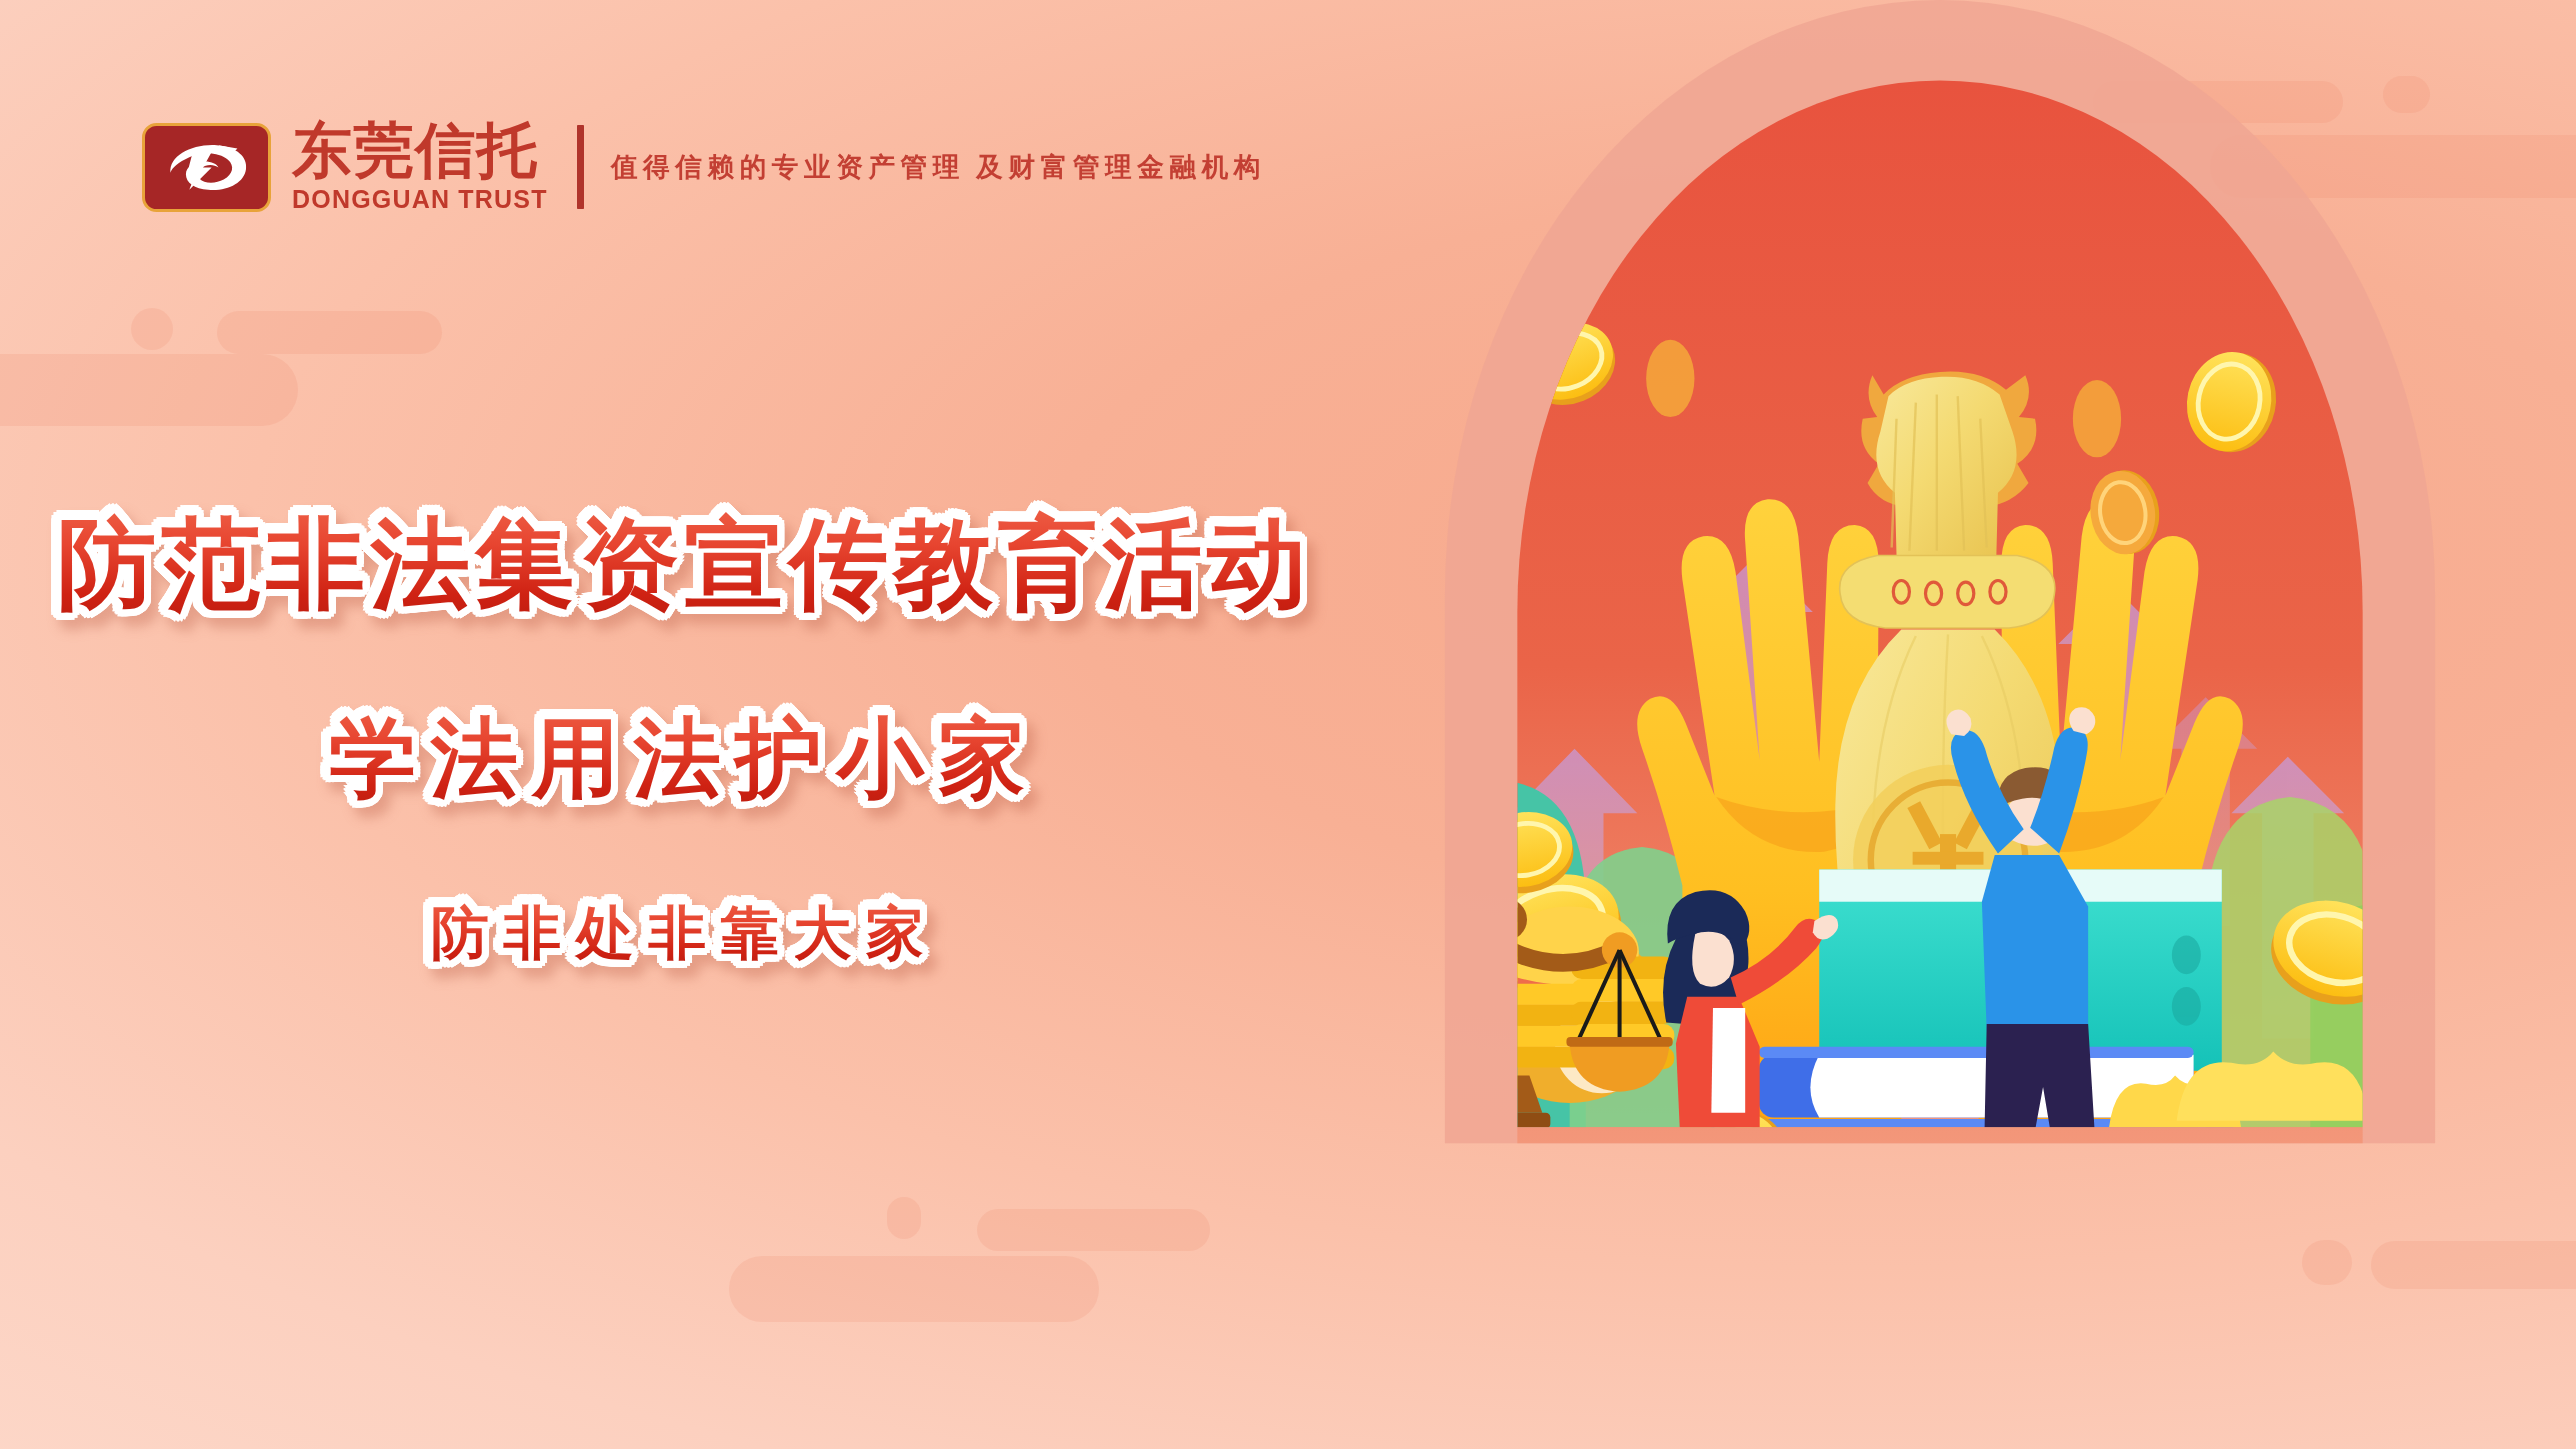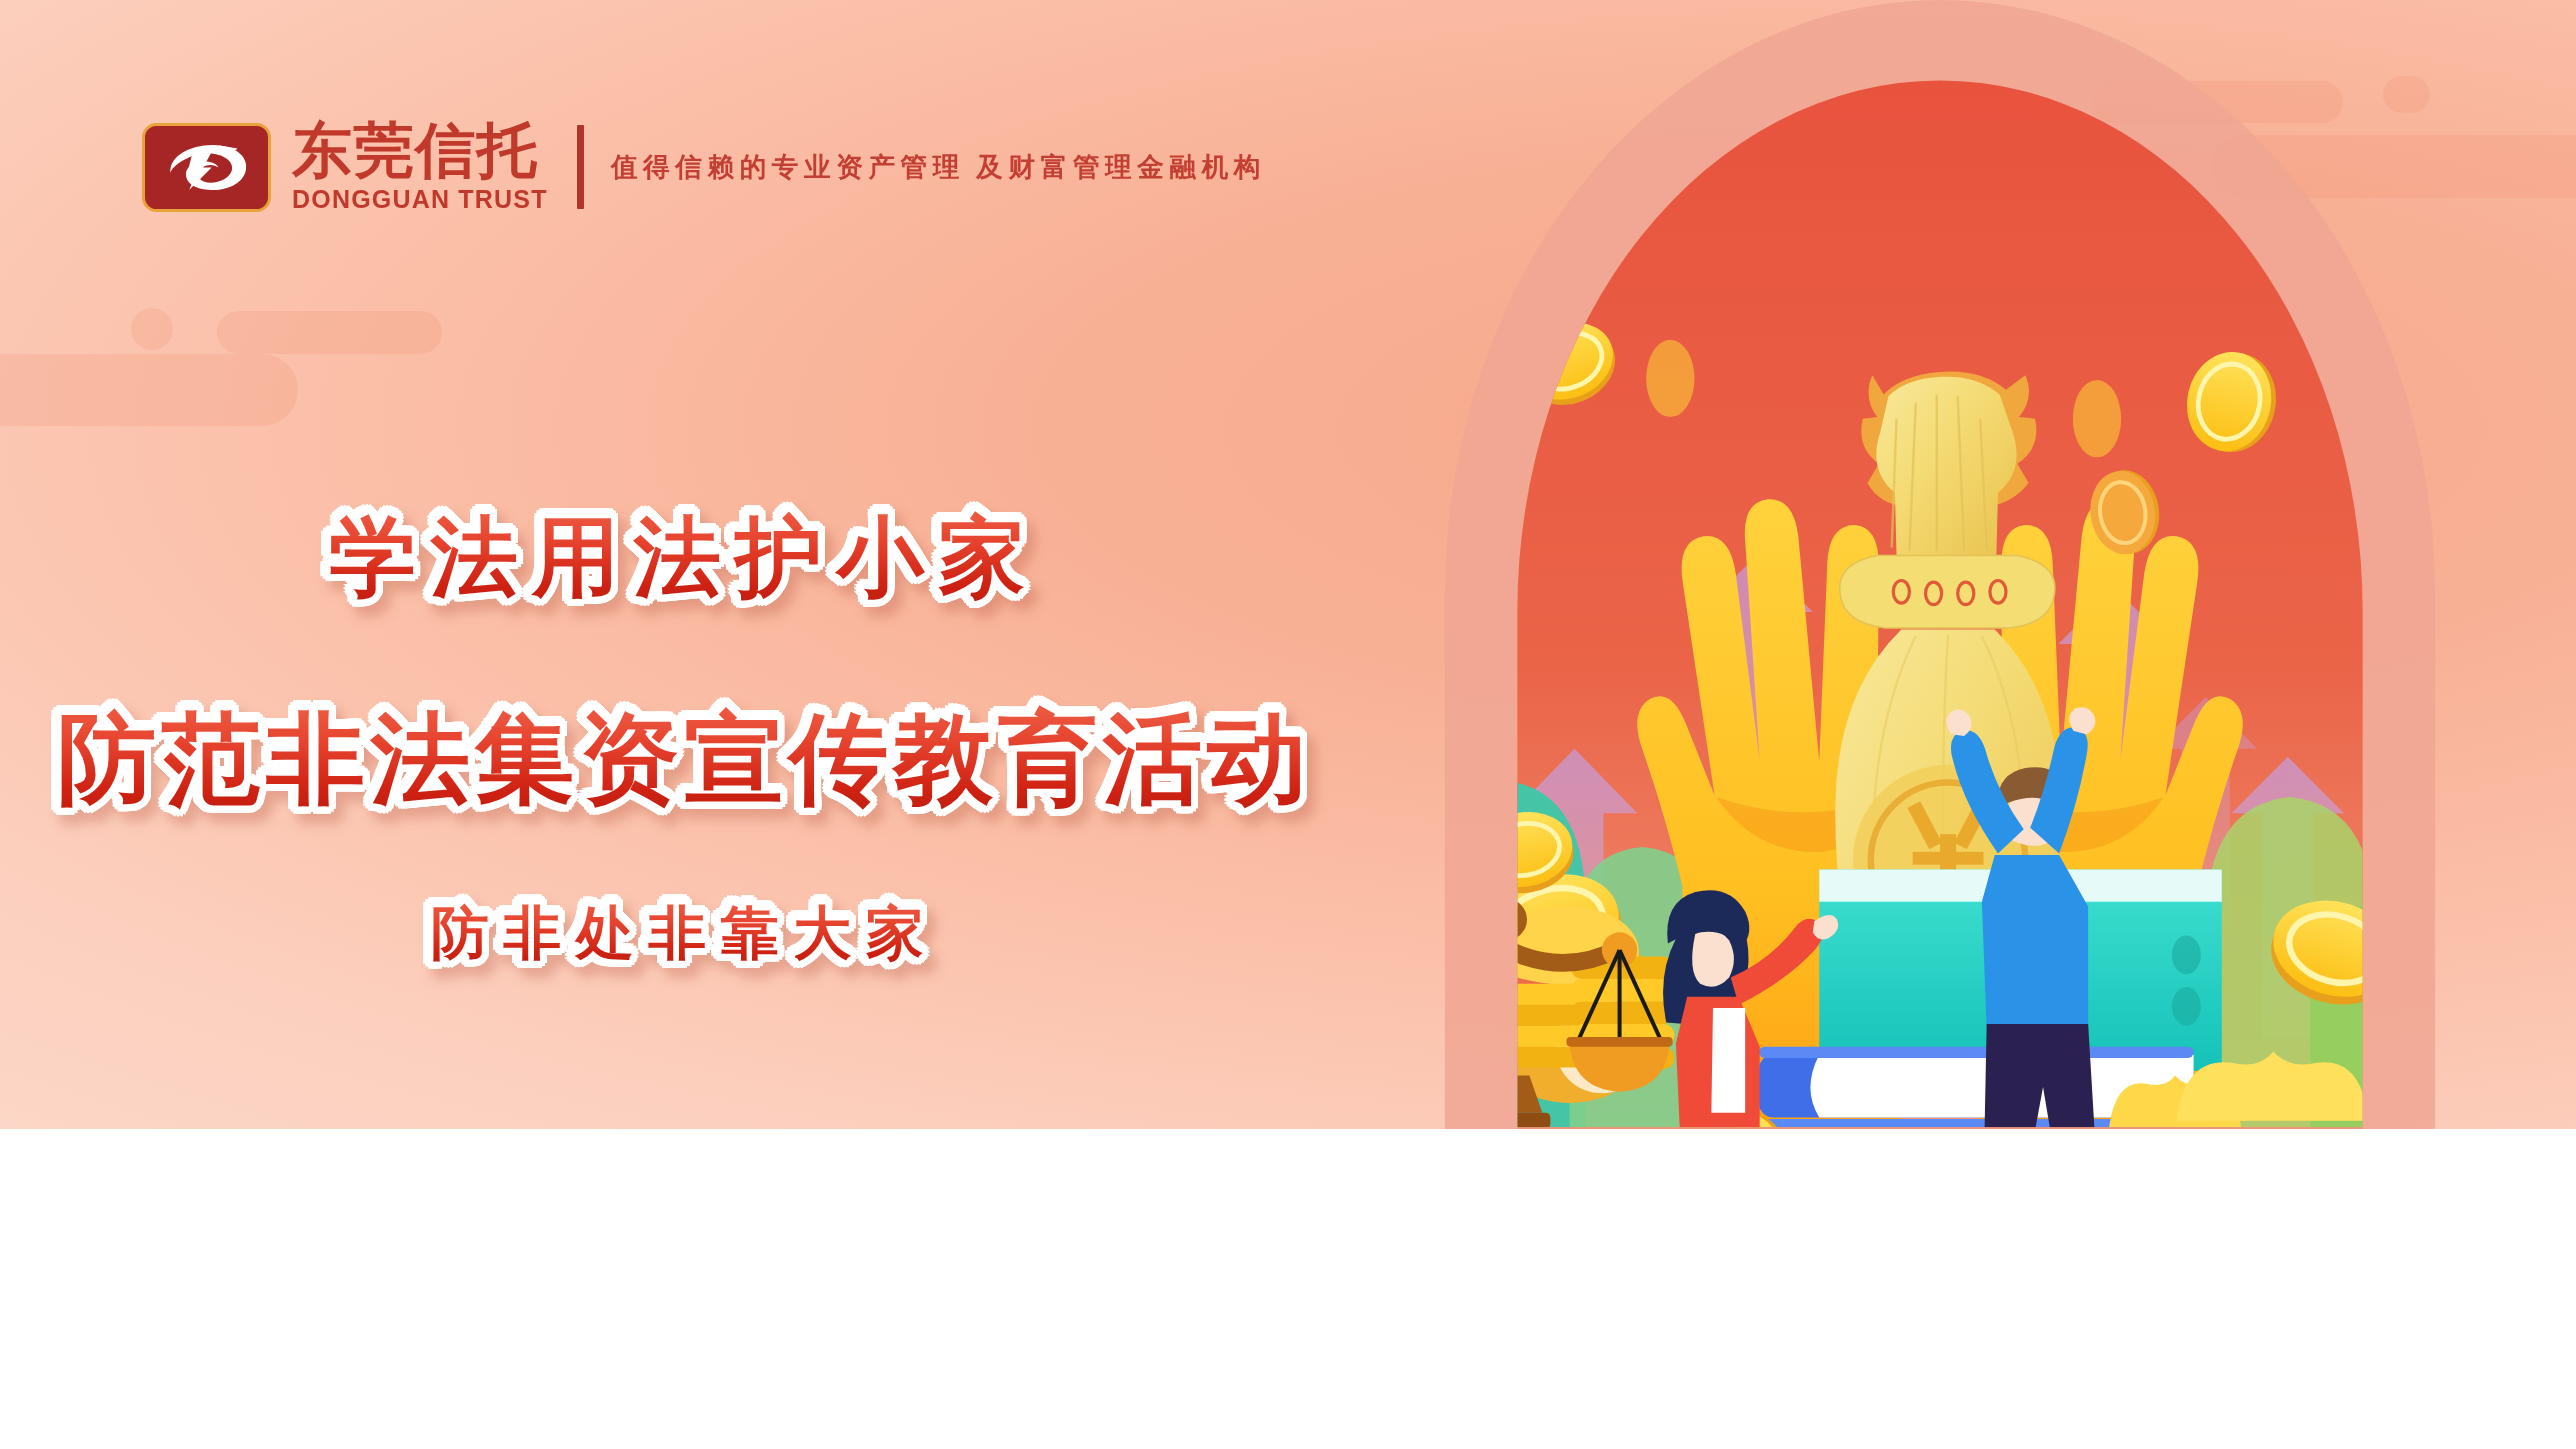--- a/index.html
+++ b/index.html
@@ -1,20 +1,20 @@
 <!DOCTYPE html>
 <html lang="zh" style="font-size:13px"><head>
 <meta charset="utf-8">
 <title>防范非法集资宣传教育活动</title>
 <style>
   html,body{margin:0;padding:0;background:#fff;}
   *{box-sizing:border-box;}
   .stage{
     position:relative;
-    width:2576px;height:1129px;
+    width:2576px;height:1449px;
     overflow:hidden;
     font-family:"Liberation Sans","DejaVu Sans",sans-serif;
     background:
       radial-gradient(120% 95% at 72% 38%, #f7a98c 0%, #f8b095 26%, #fbc1aa 52%, #fcd0bf 74%, #fddbcd 100%);
   }
 
   
   .bg-deco{position:absolute;inset:0;pointer-events:none;}
   .pill{position:absolute;background:rgba(238,130,103,0.17);border-radius:804px;}
   .dot{position:absolute;background:rgba(238,130,103,0.17);border-radius:804px;}
@@ -123,22 +123,22 @@
 
     <div class="logo-rule"></div>
 
     <div class="logo-tag">
       <div class="logo-tag-line">值得信赖的专业资产管理</div>
       <div class="logo-tag-line">及财富管理金融机构</div>
     </div>
   </div>
 
   <div class="headline">
+    <div class="hl-line hl-1">防范非法集资宣传教育活动</div>
     <div class="hl-line hl-2">学法用法护小家</div>
-    <div class="hl-line hl-1">防范非法集资宣传教育活动</div>
     <div class="hl-line hl-3">防非处非靠大家</div>
   </div>
 
   <div class="illus">
     <svg viewBox="0 0 1580 1560" preserveAspectRatio="xMidYMid meet" aria-hidden="true">
       <defs>
         <linearGradient id="archInner" x1="0" y1="0" x2="0" y2="1">
           <stop offset="0%" stop-color="#e8533e"></stop>
           <stop offset="55%" stop-color="#ea6448"></stop>
           <stop offset="100%" stop-color="#f3977a"></stop>

